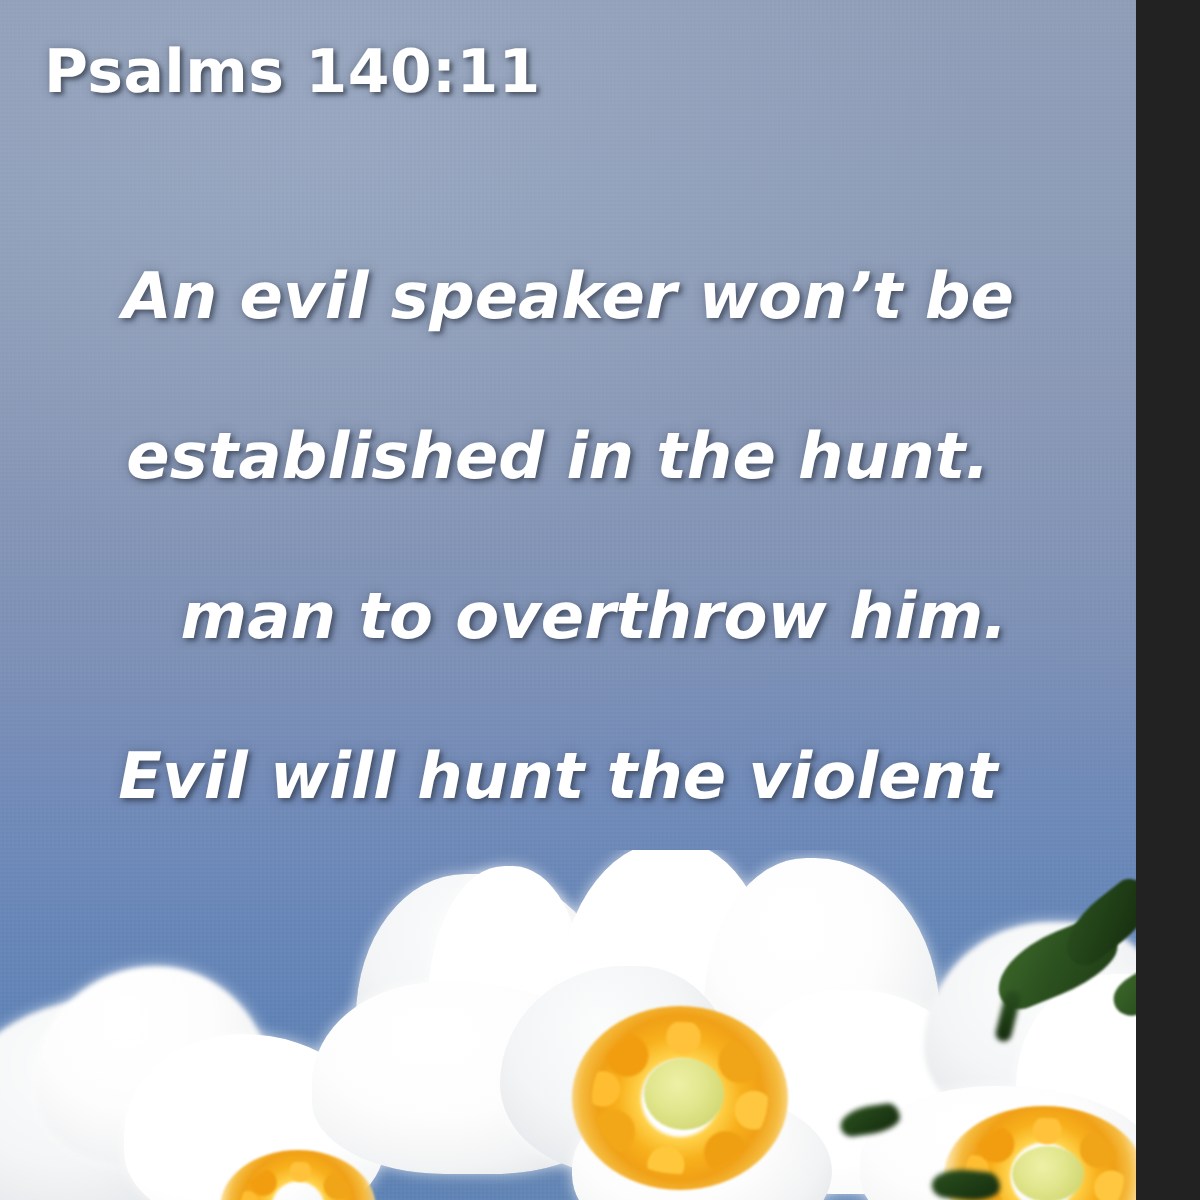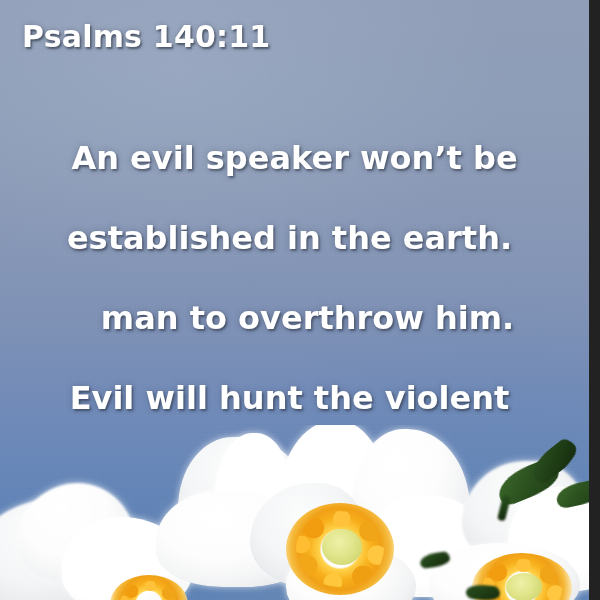--- a/index.html
+++ b/index.html
@@ -7,21 +7,20 @@
     padding: 0;
     background: #222;
   }
   #scripture-card {
     position: relative;
     width: 568px;
     height: 600px;
     overflow: hidden;
     font-family: "DejaVu Sans", sans-serif;
     user-select: none;
-    padding-left: 21px;
   }
 
   
   .sky {
     position: absolute;
     inset: 0;
     background: linear-gradient(to bottom,
         #8e9cb6 0%,
         #8c9bb6 18%,
         #8897b4 32%,
@@ -60,22 +59,23 @@
     letter-spacing: .2px;
     color: #ffffff;
     text-shadow: 1.5px 1.5px 2.2px rgba(40,48,62,.62),
                  0 0 5px rgba(60,70,90,.35);
     white-space: nowrap;
   }
   .verse-body {
     position: absolute;
     left: 0;
     right: 0;
-    top: 118px;
+    top: 108px;
     text-align: center;
+    font-style: italic;
   }
   .verse-line {
     font-family: "DejaVu Sans", sans-serif;
     font-weight: bold;
     font-size: 32px;
     line-height: 80px;
     color: #ffffff;
     text-shadow: 1.5px 1.5px 2.4px rgba(42,50,66,.60),
                  0 0 6px rgba(60,70,92,.32);
     white-space: nowrap;
@@ -202,18 +202,18 @@
     <div class="leaf leaf-dark blur-lite" style="left:420px; top:128px; width:30px; height:14px; border-radius:56% 18% 54% 20% / 60% 52% 46% 38%; transform:rotate(-8deg);"></div>
     <div class="leaf leaf-dark blur-lite" style="left:466px; top:160px; width:34px; height:15px; border-radius:54% 20% 52% 22% / 58% 52% 48% 40%; transform:rotate(6deg);"></div>
 
     <div class="leaf leaf-dark blur-lite" style="left:500px; top:70px; width:8px; height:26px; border-radius:4px; transform:rotate(14deg);"></div>
   </div>
 
   <div class="verse-ref">Psalms 140:11</div>
 
   <div class="verse-body">
     <div class="verse-line">An evil speaker won’t be</div>
-    <div class="verse-line indent-l">established in the earth.</div>
+    <div class="verse-line indent-l">established in the hunt.</div>
     <div class="verse-line indent-r">man to overthrow him.</div>
     <div class="verse-line indent-l">Evil will hunt the violent</div>
   </div>
 
 </div>
 
 </body></html>

